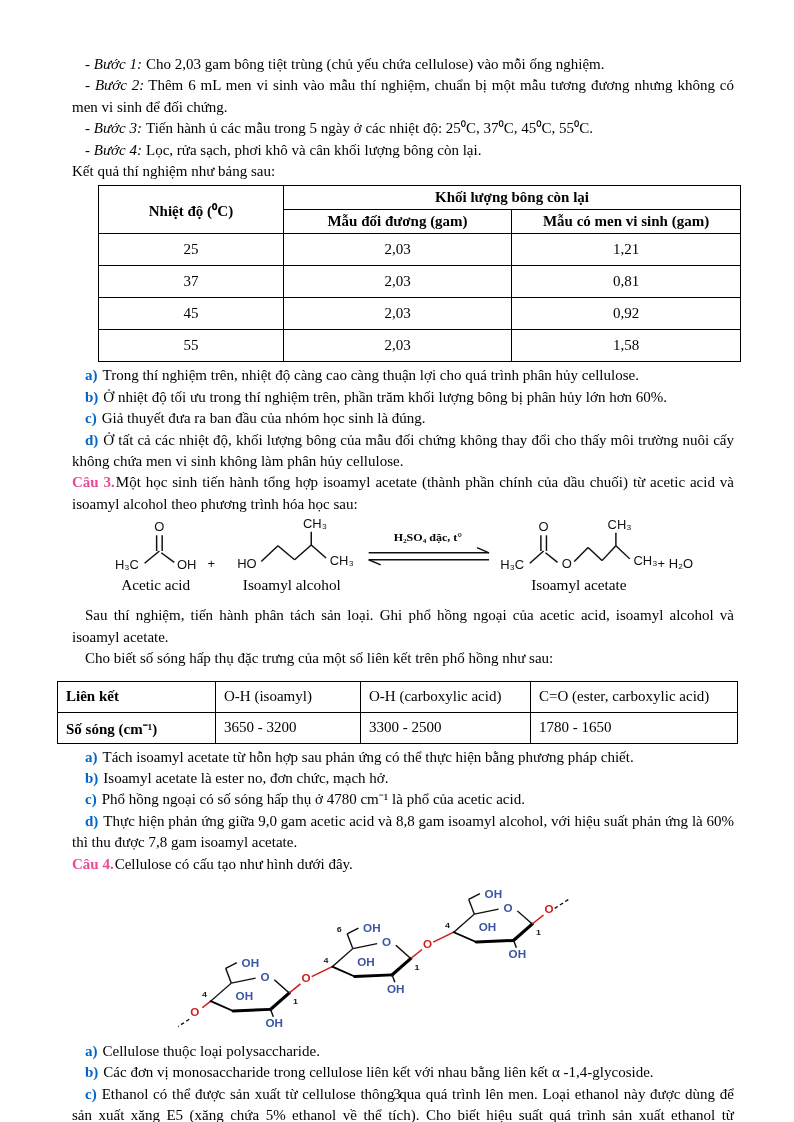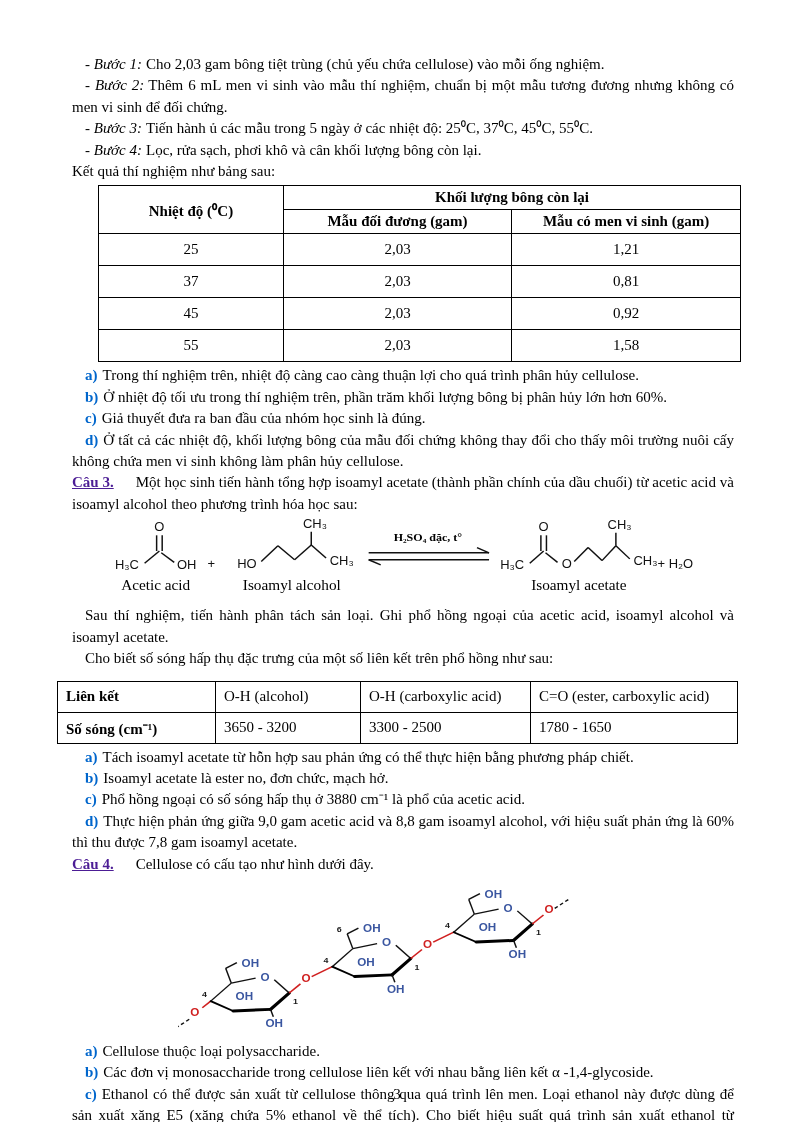--- a/index.html
+++ b/index.html
@@ -5,21 +5,21 @@
   html,body{margin:0;padding:0;}
   body{
     width:794px;height:1122px;background:#ffffff;position:relative;overflow:hidden;
     font-family:"Liberation Serif",serif;font-size:15px;color:#000;
   }
   .content{position:absolute;left:72px;top:54px;width:662px;}
   p{margin:0;line-height:21.4px;text-align:justify;}
   .indent{text-indent:13px;}
   .step-label{font-style:italic;margin-right:4px;}
   .opt-label{color:#0066cc;font-weight:bold;margin-right:5px;}
-  .cau-label{color:#4c1d95;font-weight:bold;margin-right:22px;text-decoration:underline;}
+  .cau-label{color:#ec4899;font-weight:bold;margin-right:1px;}
   table{border-collapse:collapse;font-size:15px;table-layout:fixed;}
   .t1{width:642px;margin:3px 0 3px 26px;border-radius:27px;}
   .t1 th,.t1 td{border:1px solid #000;text-align:center;}
   .t1 th{padding:3px 2px;font-weight:bold;}
   .t1 td{height:19px;line-height:19px;padding:6px;}
   .t2{width:680px;margin:11px 0 3px -15px;}
   .t2 td{border:1px solid #000;text-align:left;padding:4px 8px;height:22px;}
   .t2 td.b{font-weight:bold;}
   .fig-eq{margin:2px 0 2px 30px;}
   .fig-cel{margin:3px 0 3px 106px;}
@@ -153,36 +153,36 @@
   <table class="t2">
     <colgroup>
         <col style="width:158px">
         <col style="width:145px">
         <col style="width:170px">
         <col style="width:207px">
       </colgroup>
     <tbody>
       <tr>
         <td class="b">Liên kết</td>
-        <td>O-H (alcohol)</td>
+        <td>O-H (isoamyl)</td>
         <td>O-H (carboxylic acid)</td>
         <td>C=O (ester, carboxylic acid)</td>
       </tr>
       <tr>
         <td class="b">Số sóng (cm⁻¹)</td>
         <td>3650 - 3200</td>
         <td>3300 - 2500</td>
         <td>1780 - 1650</td>
       </tr>
     </tbody>
   </table>
 
   <p class="indent"><span class="opt-label">a)</span><span>Tách isoamyl acetate từ hỗn hợp sau phản ứng có thể thực hiện bằng phương pháp chiết.</span></p>
   <p class="indent"><span class="opt-label">b)</span><span>Isoamyl acetate là ester no, đơn chức, mạch hở.</span></p>
-  <p class="indent"><span class="opt-label">c)</span><span>Phổ hồng ngoại có số sóng hấp thụ ở 3880 cm⁻¹ là phổ của acetic acid.</span></p>
+  <p class="indent"><span class="opt-label">c)</span><span>Phổ hồng ngoại có số sóng hấp thụ ở 4780 cm⁻¹ là phổ của acetic acid.</span></p>
   <p class="indent"><span class="opt-label">d)</span><span>Thực hiện phản ứng giữa 9,0 gam acetic acid và 8,8 gam isoamyl alcohol, với hiệu suất phản ứng là 60% thì thu được 7,8 gam isoamyl acetate.</span></p>
 
   <p><span class="cau-label">Câu 4.</span><span>Cellulose có cấu tạo như hình dưới đây.</span></p>
 
   <div class="fig-cel">
     <svg width="430" height="156" viewBox="0 0 460 190" preserveAspectRatio="none">
 
       <line class="rd" x1="35" y1="150" x2="26" y2="158"></line>
       <text class="ro" x="18" y="168" text-anchor="middle">O</text>
       <line class="bk dash" x1="12" y1="172" x2="0" y2="181"></line>

